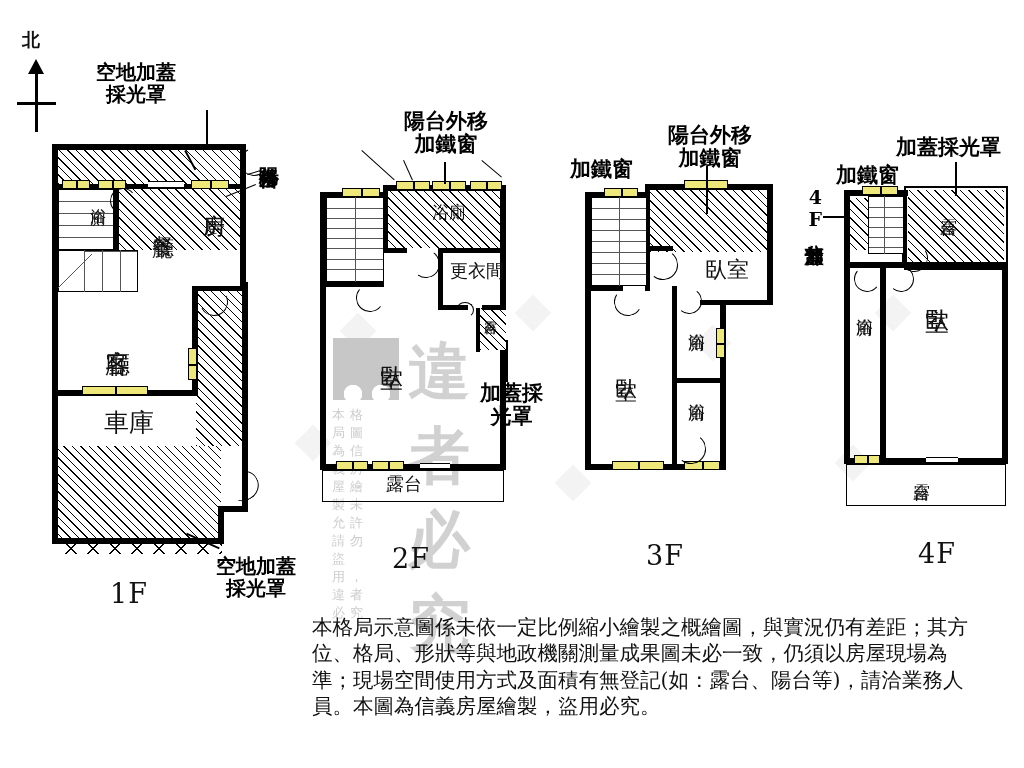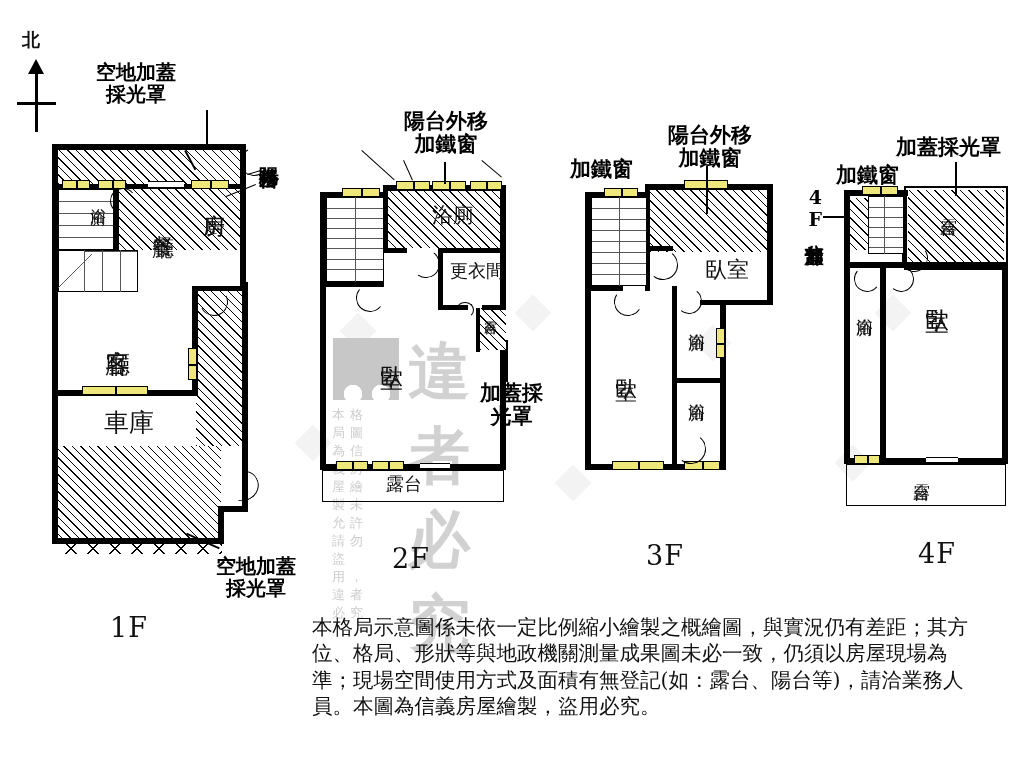--- a/index.html
+++ b/index.html
@@ -173,21 +173,21 @@
   <div class="lead" style="left:206px;top:110px;width:1.6px;height:40px;"></div>
   <div class="lead" style="left:186px;top:150px;width:22px;height:1.6px;transform:rotate(62deg);transform-origin:left top;"></div>
 
   <div class="annv" style="left:258px;top:152px;font-size:20px;">陽台外移</div>
   <div class="lead" style="left:247px;top:172px;width:14px;height:1.4px;transform:rotate(-16deg);"></div>
   <div class="lead" style="left:225px;top:190px;width:32px;height:1.4px;transform:rotate(-22deg);"></div>
 
   <div class="ann" style="left:216px;top:556px;font-size:20px;">空地加蓋<br>採光罩</div>
   <div class="lead" style="left:185px;top:540px;width:36px;height:1.5px;transform:rotate(24deg);"></div>
 
-  <div class="floorcap" style="left:110px;top:612px;">1F</div>
+  <div class="floorcap" style="left:110px;top:578px;">1F</div>
 
   <div class="abs" style="left:0;top:0;width:1024px;height:610px;">
 
     <div class="hatch" style="left:387px;top:190px;width:115px;height:58px;"></div>
 
     <div class="hatch" style="left:480px;top:308px;width:26px;height:42px;"></div>
 
     <div class="wall" style="left:383px;top:185px;width:123px;height:6px;"></div>
     <div class="wall" style="left:320px;top:192px;width:65px;height:5px;"></div>
     <div class="wall" style="left:320px;top:192px;width:6px;height:278px;"></div>
@@ -223,21 +223,21 @@
     <div class="winH" style="left:432px;top:181px;width:34px;"></div>
     <div class="winH" style="left:470px;top:181px;width:32px;"></div>
     <div class="winH" style="left:336px;top:461px;width:32px;"></div>
     <div class="winH" style="left:372px;top:461px;width:32px;"></div>
     <div class="abs" style="left:420px;top:463px;width:30px;height:4px;background:#fff;border-top:1.2px solid #000;border-bottom:1.2px solid #000;"></div>
 
     <div class="door" style="left:412px;top:250px;width:26px;height:26px;transform:rotate(-100deg);"></div>
     <div class="door" style="left:356px;top:284px;width:26px;height:26px;transform:rotate(-6deg);"></div>
     <div class="door" style="left:456px;top:302px;width:16px;height:14px;transform:rotate(180deg);"></div>
 
-    <div class="lblh" style="left:432px;top:204px;font-size:21px;">浴廁</div>
+    <div class="lblh" style="left:432px;top:204px;font-size:17px;">浴廁</div>
     <div class="lblh" style="left:450px;top:262px;font-size:18px;">更衣間</div>
     <div class="lbl" style="left:484px;top:311px;font-size:13px;">露台</div>
     <div class="lbl" style="left:380px;top:348px;font-size:23px;">臥室</div>
     <div class="lblh" style="left:368px;top:475px;font-size:18px;margin-left:18px;">露台</div>
   </div>
 
   <div class="ann" style="left:404px;top:110px;font-size:21px;">陽台外移<br>加鐵窗</div>
   <div class="lead" style="left:362px;top:150px;width:44px;height:1.4px;transform:rotate(42deg);transform-origin:left top;"></div>
   <div class="lead" style="left:404px;top:160px;width:22px;height:1.4px;transform:rotate(66deg);transform-origin:left top;"></div>
   <div class="lead" style="left:444px;top:162px;width:1.5px;height:22px;"></div>

